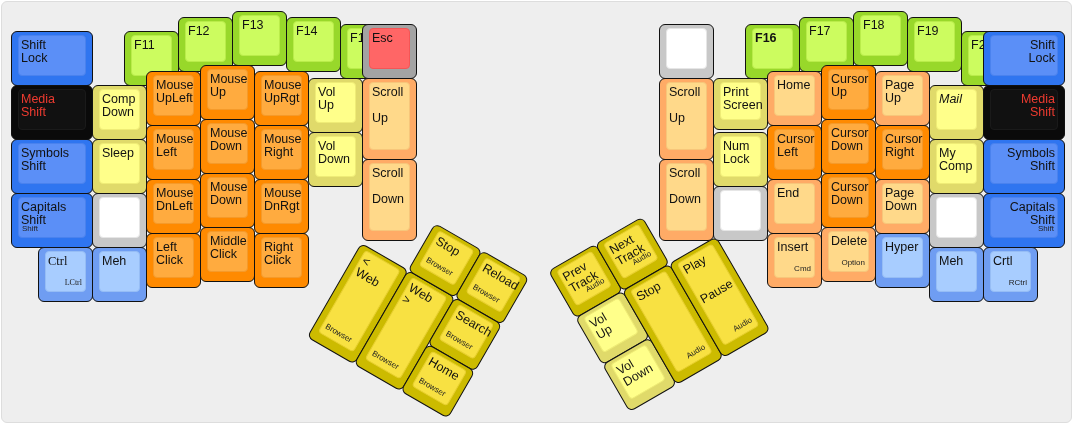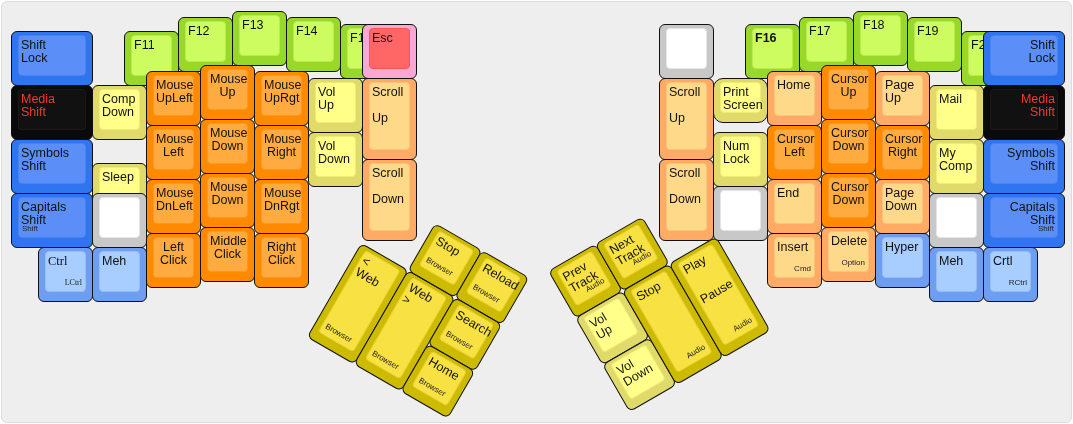--- a/index.html
+++ b/index.html
@@ -13,22 +13,22 @@
               border-radius:4px; box-sizing:border-box; }
   .key .lbl { position:absolute; left:9px; top:7px; right:9px; font-size:12.5px;
               line-height:12.5px; color:#111; white-space:pre-line; }
   .key.right-align .lbl { text-align:right; }
   .key .sub { position:absolute; right:10px; bottom:14px; font-size:8px; color:#222; }
   .key.left-sub .sub { left:10px; right:auto; }
   .key .mid { position:absolute; left:9px; top:32px; font-size:12.5px; color:#111; }
   .c-blue { background:#2f75f0; } .c-blue .cap { background:#5b8ff7; border:1px solid #4a82ee; }
   .c-lblue { background:#6f9df2; } .c-lblue .cap { background:#a8cdff; border:1px solid #96bdf5; }
   .c-green { background:#98d82a;margin-left:32px; } .c-green .cap { background:#ccfc5f; border:1px solid #b9ec4a; }
-  .c-red { background:#f9a8d4;padding-left:43px; } .c-red .cap { background:#ff6666; border:1px solid #f55555; }
-  .c-orange { background:#ff8a00;text-align:center; } .c-orange .cap { background:#ffab3f; border:1px solid #f59a2a; }
+  .c-red { background:#a3a3a3;padding-left:43px; } .c-red .cap { background:#ff6666; border:1px solid #f55555; }
+  .c-orange { background:#ff8a00; } .c-orange .cap { background:#ffab3f; border:1px solid #f59a2a; }
   .c-peach { background:#ffab66; } .c-peach .cap { background:#ffd98a; border:1px solid #f7c67a; }
   .c-lyellow { background:#e0da6a; } .c-lyellow .cap { background:#ffff8a; border:1px solid #efec76; }
   .c-gray { background:#c8c8c8; } .c-gray .cap { background:#ffffff; border:1px solid #e6e6e6; }
   .c-black { background:#0a0a0a; } .c-black .cap { background:#111111; border:1px solid #1a1a1a; }
   .c-black .lbl { color:#ee3b30; }
   .c-yellow { background:#ccbb00; } .c-yellow .cap { background:#f8e142; border:1px solid #e8d030; }
   .cluster { position:absolute; left:0; top:0; width:0; height:0; }
 </style>
 </head>
 <body>
@@ -99,21 +99,21 @@
       <div class="cap"></div>
       <span class="lbl">Scroll</span>
       <span class="mid">Up</span>
     </div>
 
   <div class="key c-blue" style="left:9px;top:137px;width:82px;height:55px;">
       <div class="cap"></div>
       <span class="lbl">Symbols
 Shift</span>
     </div>
-  <div class="key c-lyellow" style="left:90px;top:137px;width:55px;height:55px;margin-top:24px;">
+  <div class="key c-lyellow" style="left:90px;top:137px;width:55px;height:55px;">
       <div class="cap"></div>
       <span class="lbl">Sleep</span>
     </div>
   <div class="key c-orange" style="left:144px;top:123px;width:55px;height:55px;">
       <div class="cap"></div>
       <span class="lbl">Mouse
 Left</span>
     </div>
   <div class="key c-orange" style="left:198px;top:117px;width:55px;height:55px;">
       <div class="cap"></div>
@@ -282,40 +282,40 @@
       <div class="cap"></div>
       <span class="lbl">Shift
 Lock</span>
     </div>
 
   <div class="key c-peach" style="left:657px;top:76px;width:55px;height:82px;">
       <div class="cap"></div>
       <span class="lbl">Scroll</span>
       <span class="mid">Up</span>
     </div>
-  <div class="key c-lyellow" style="left:711px;top:76px;width:55px;height:45px;border-radius:10px;">
+  <div class="key c-lyellow" style="left:711px;top:76px;width:55px;height:52px;">
       <div class="cap"></div>
       <span class="lbl">Print
 Screen</span>
     </div>
   <div class="key c-peach" style="left:765px;top:69px;width:55px;height:55px;">
       <div class="cap"></div>
       <span class="lbl">Home</span>
     </div>
   <div class="key c-orange" style="left:819px;top:63px;width:55px;height:55px;">
       <div class="cap"></div>
       <span class="lbl">Cursor
 Up</span>
     </div>
   <div class="key c-peach" style="left:873px;top:69px;width:55px;height:55px;">
       <div class="cap"></div>
       <span class="lbl">Page
 Up</span>
     </div>
-  <div class="key c-lyellow" style="left:927px;top:83px;width:55px;height:55px;">
+  <div class="key c-lyellow" style="left:927px;top:83px;width:55px;height:55px;font-style:italic;">
       <div class="cap"></div>
       <span class="lbl">Mail</span>
     </div>
   <div class="key c-black right-align" style="left:981px;top:83px;width:82px;height:55px;">
       <div class="cap"></div>
       <span class="lbl">Media
 Shift</span>
     </div>
 
   <div class="key c-lyellow" style="left:711px;top:130px;width:55px;height:55px;">

